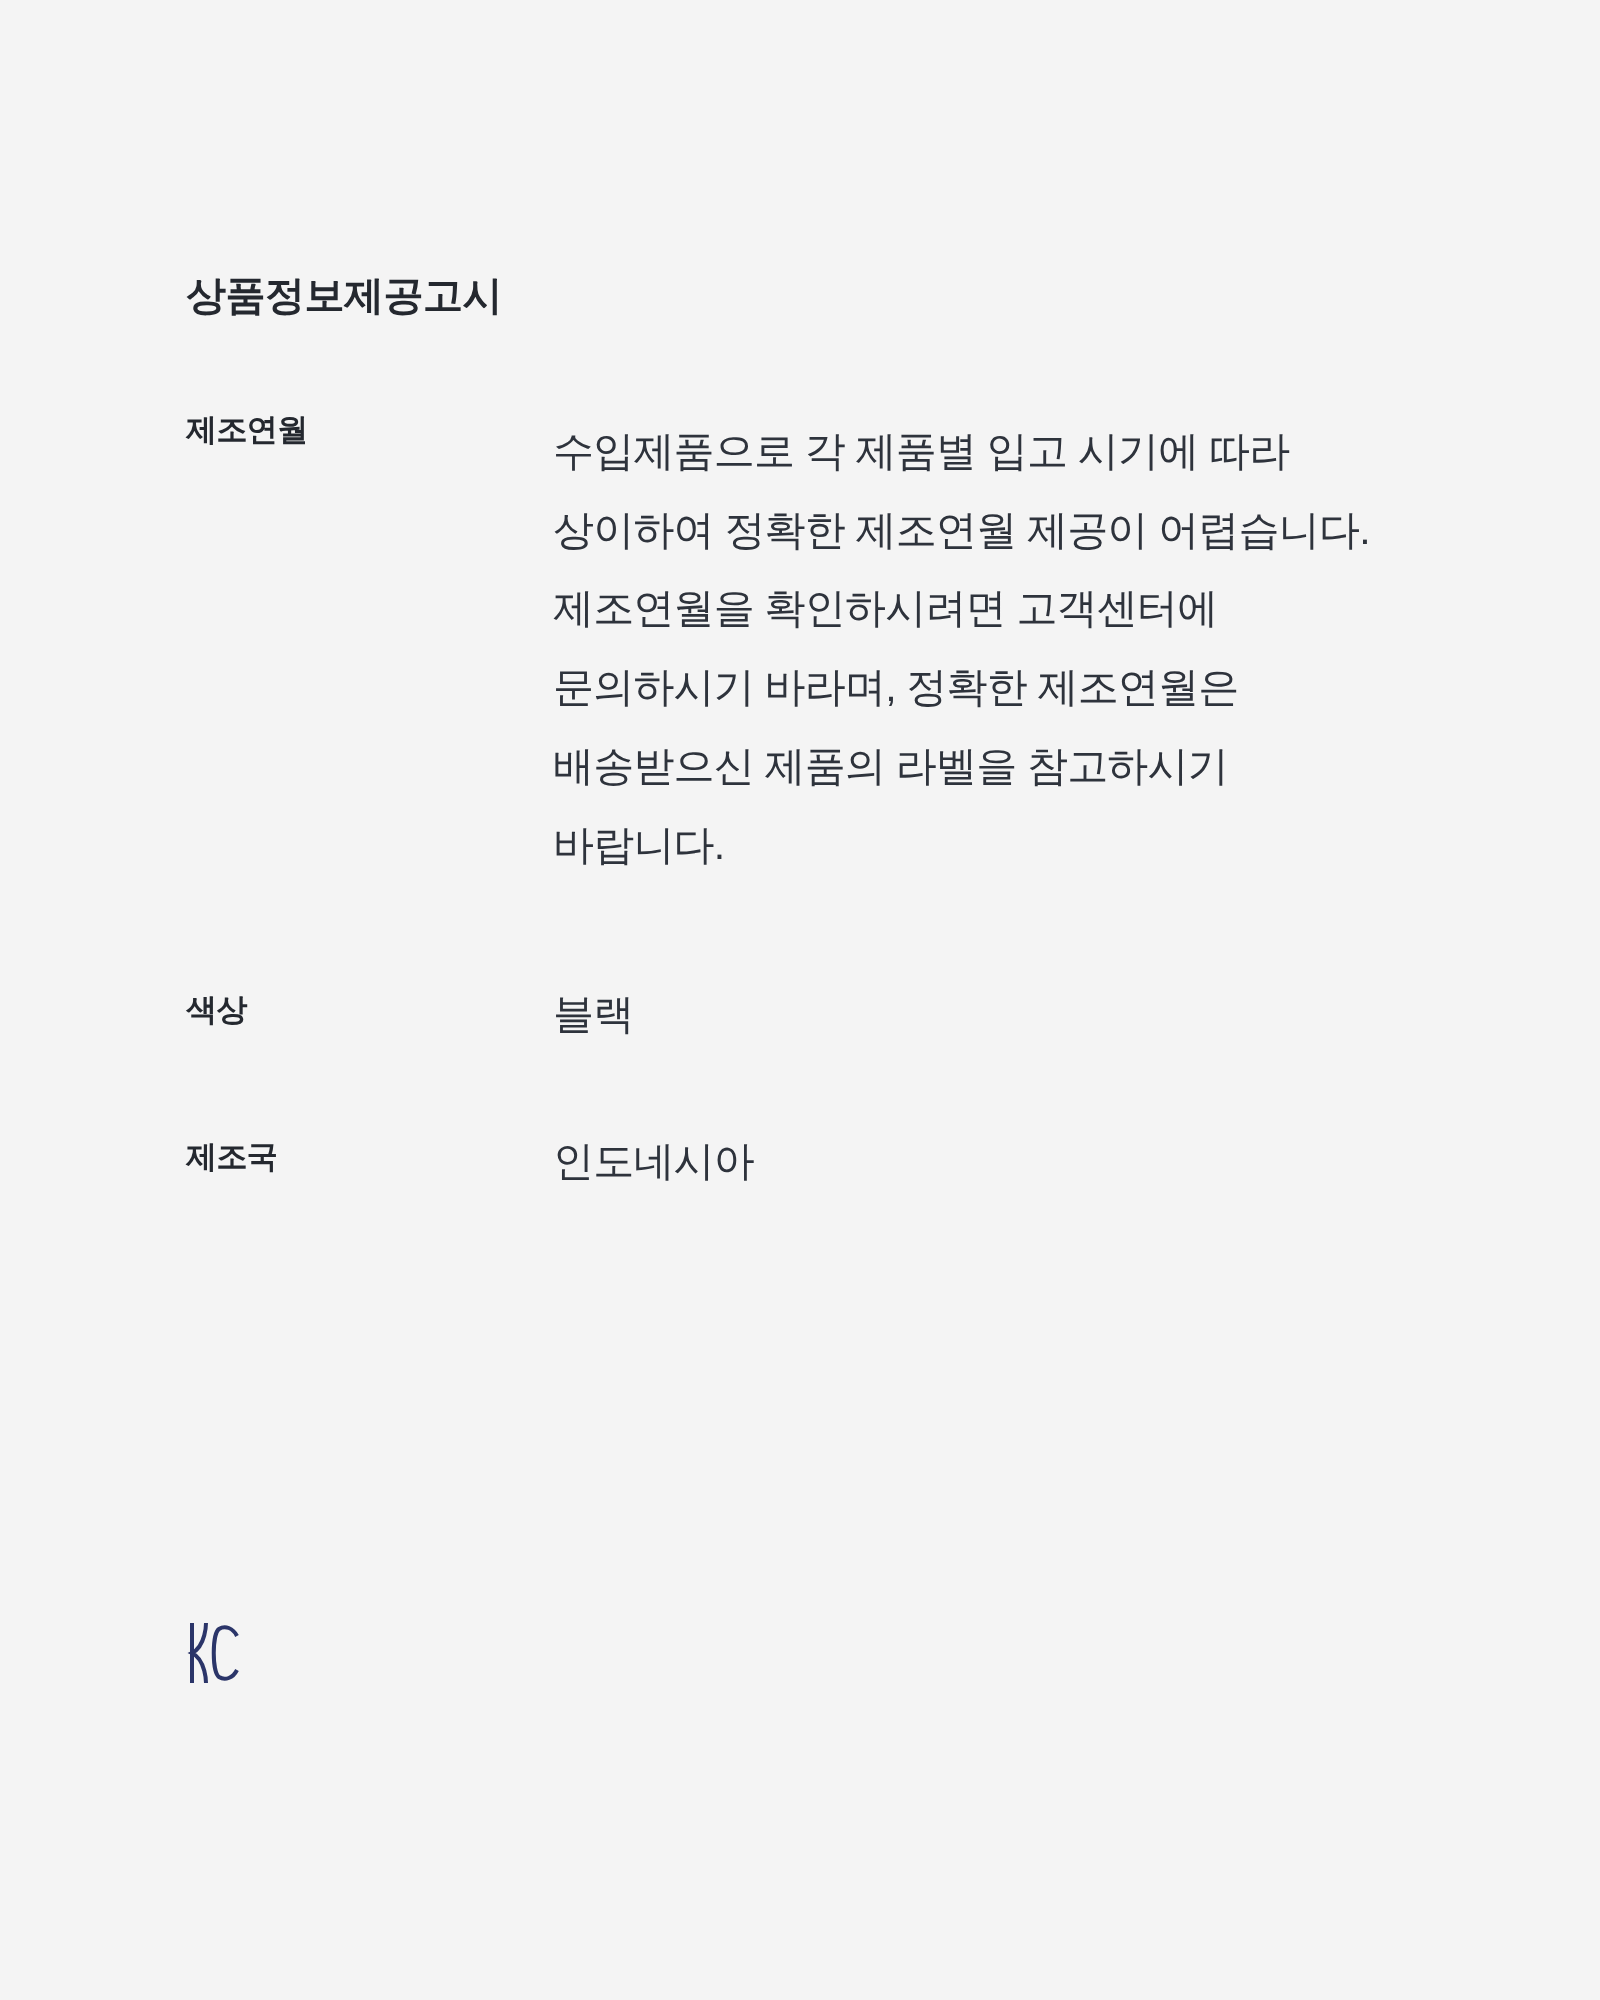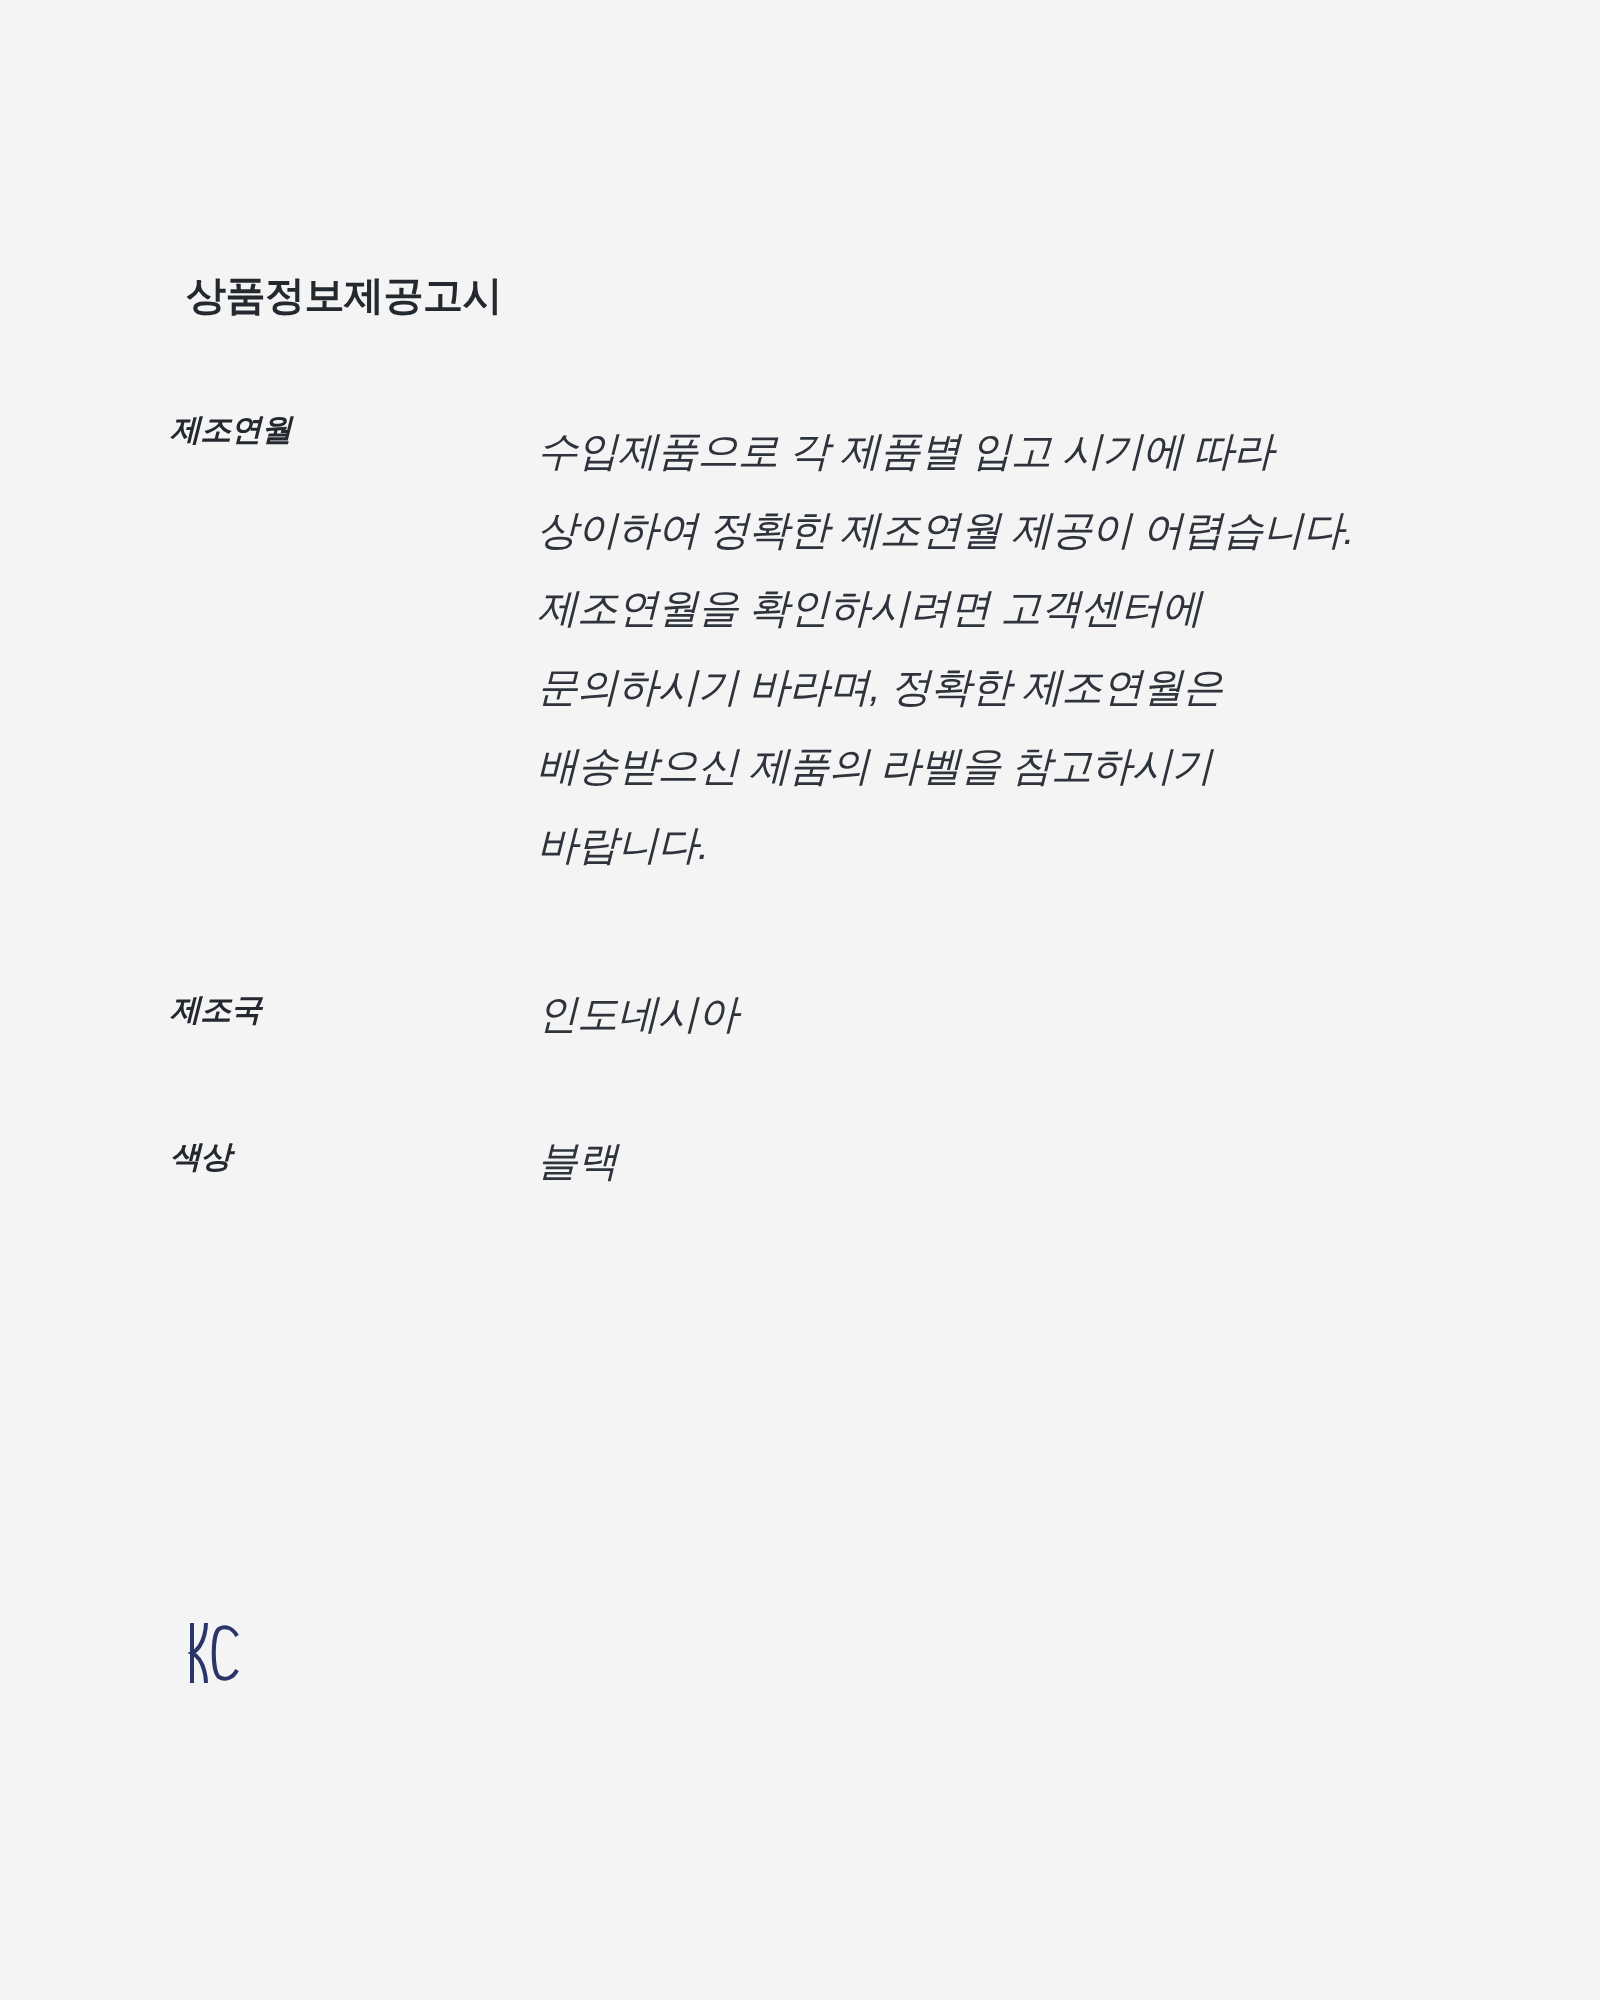--- a/index.html
+++ b/index.html
@@ -26,24 +26,23 @@
     position: absolute;
     left: 186px;
     top: 268px;
     font-size: 40px;
     font-weight: 700;
     letter-spacing: -0.5px;
     color: #24282f;
   }
   .spec-table {
     position: absolute;
-    left: 170px;
+    left: 186px;
     top: 412px;
     width: 1200px;
-    font-style: italic;
   }
   .spec-row {
     display: flex;
     align-items: flex-start;
     margin-bottom: 104px;
   }
   .spec-row.first {
     margin-bottom: 108px;
   }
   .spec-label {
@@ -103,27 +102,27 @@
       <div class="spec-label">제조연월</div>
       <div class="spec-value">수입제품으로 각 제품별 입고 시기에 따라
 상이하여 정확한 제조연월 제공이 어렵습니다.
 제조연월을 확인하시려면 고객센터에
 문의하시기 바라며, 정확한 제조연월은
 배송받으신 제품의 라벨을 참고하시기
 바랍니다.</div>
     </div>
 
     <div class="spec-row">
-      <div class="spec-label">제조국</div>
-      <div class="spec-value single">인도네시아</div>
+      <div class="spec-label">색상</div>
+      <div class="spec-value single">블랙</div>
     </div>
 
     <div class="spec-row">
-      <div class="spec-label">색상</div>
-      <div class="spec-value single">블랙</div>
+      <div class="spec-label">제조국</div>
+      <div class="spec-value single">인도네시아</div>
     </div>
 
   </div>
 
   <div class="kc-block">
     <span class="kc-mark">
       <svg viewBox="0 0 56 66" width="56" height="66" xmlns="http://www.w3.org/2000/svg" aria-hidden="true">
         <g fill="none" stroke="#2b3569" stroke-width="4">
           <path d="M6 3 V63"></path>
           <path d="M20 3 C20 3, 20 26, 6 33 C20 40, 20 63, 20 63"></path>

